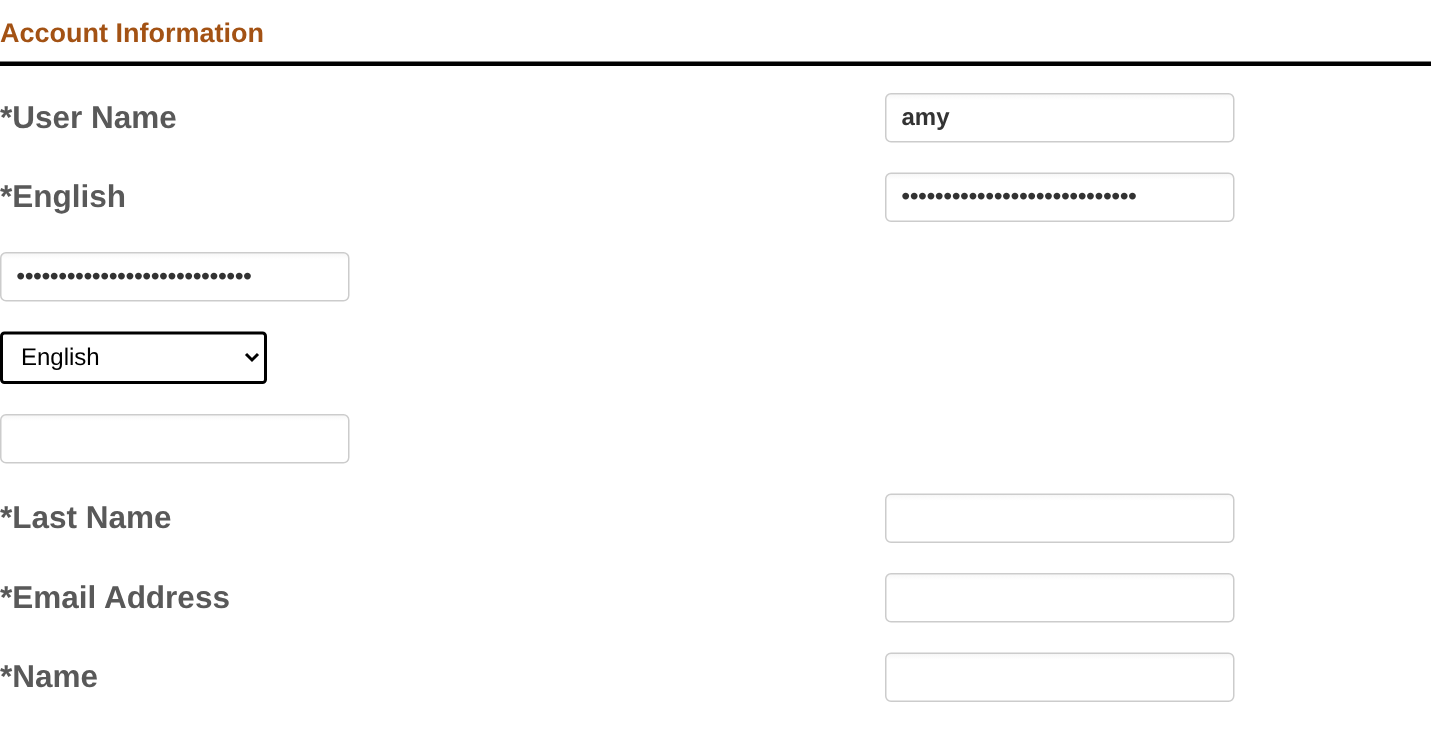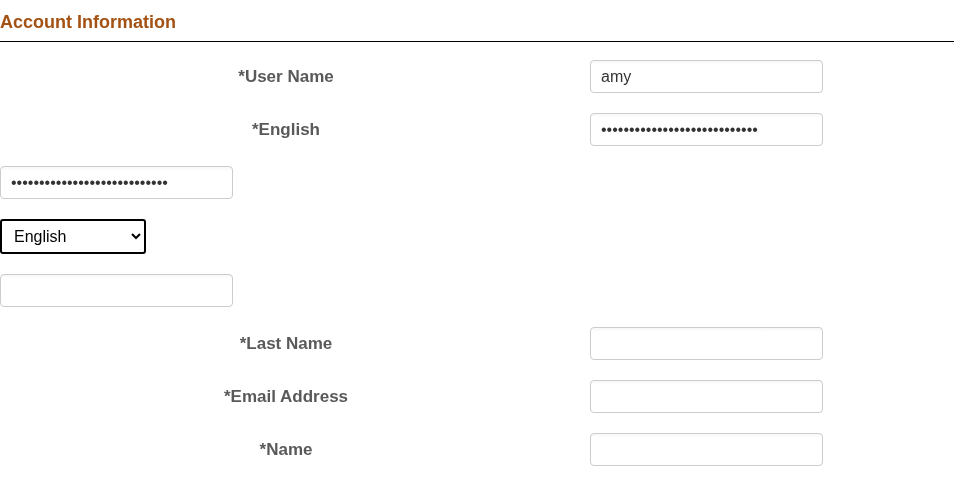--- a/index.html
+++ b/index.html
@@ -12,55 +12,56 @@
       width: 954px;
       height: 504px;
       background: #ffffff;
       overflow: hidden;
     }
     .section-header {
       color: #a35214;
       font-size: 18px;
       font-weight: bold;
       padding: 12px 0 8px 0;
-      border-bottom: 1px solid #000000;
+      border-bottom: 3px solid #000000;
       margin-bottom: 18px;
     }
     .form-container {
       display: flex;
       flex-direction: column;
       gap: 20px;
     }
     .form-row {
       display: flex;
       align-items: center;
     }
     .form-label {
       width: 590px;
-      text-align: center;
+      text-align: left;
       padding-right: 18px;
       color: #595959;
-      font-size: 17px;
+      font-size: 21px;
       font-weight: bold;
     }
     .form-field {
       flex: 0 0 auto;
     }
     .text-input {
       width: 233px;
       height: 33px;
       border: 1px solid #cccccc;
       border-radius: 4px;
       padding: 0 10px;
       font-size: 16px;
       color: #333;
       background: linear-gradient(to bottom, #f7f7f7 0%, #ffffff 12%, #ffffff 100%);
+      font-weight: bold;
     }
     .select-input {
-      width: 146px;
+      width: 178px;
       height: 35px;
       border: 2px solid #000;
       border-radius: 3px;
       padding: 0 8px;
       font-size: 16px;
       background: #ffffff;
     }
   </style>
 </head>
 <body>

